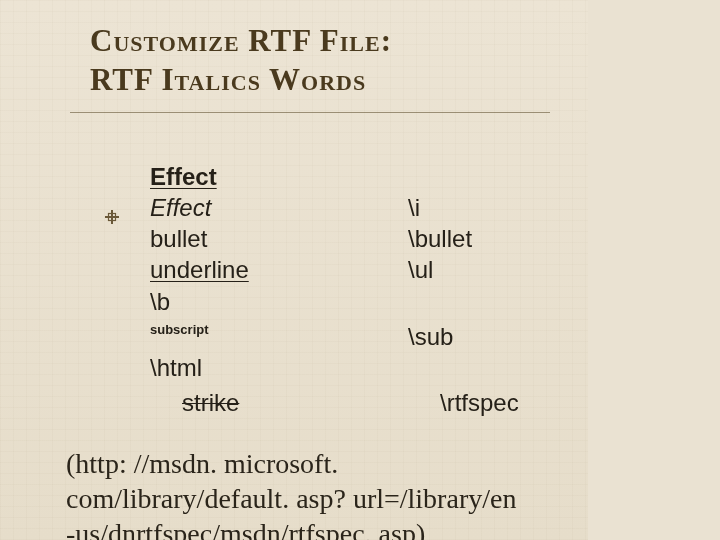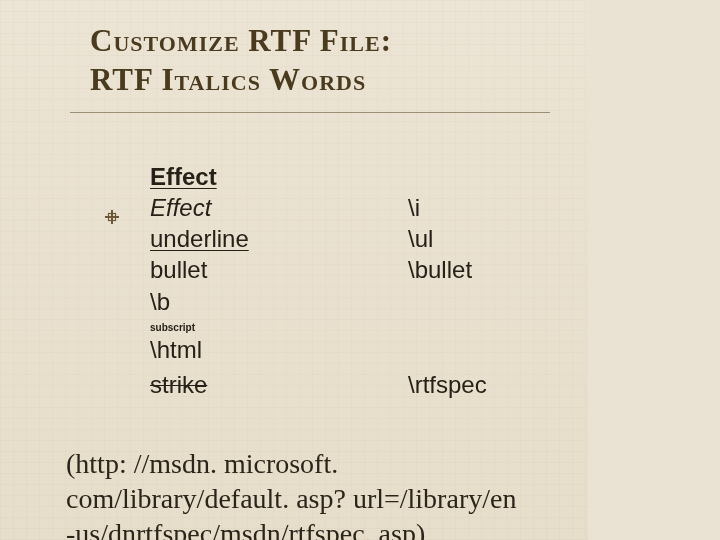--- a/index.html
+++ b/index.html
@@ -84,22 +84,22 @@
     text-underline-offset: 3px;
     text-decoration-thickness: 1px;
   }
   .cell {
     font-size: 24px;
     line-height: 1.3;
   }
   .italic { font-style: italic; }
   .uline  { text-decoration: underline; text-underline-offset: 3px; text-decoration-thickness: 1px; }
   .bold   { font-weight: 700; }
-  .small  { font-size: 10px; font-weight: 700; line-height: 1.35; }
-  .strike { text-decoration: line-through; text-decoration-thickness: 1px; }
+  .small  { font-size: 13px; font-weight: 700; line-height: 1.35; }
+  .strike { text-decoration: line-through; text-decoration-thickness: 1px; margin-left: 32px; }
   .gap-small { height: 4px; }
   .footnote {
     position: absolute;
     left: 66px;
     top: 446px;
     right: 50px;
     font-family: "Times New Roman", Times, serif;
     font-size: 28px;
     line-height: 1.25;
     color: #2a241a;
@@ -126,33 +126,34 @@
   <div class="content">
     <div class="row">
       <div class="col-effect hdr">Effect</div>
     </div>
 
     <div class="row">
       <div class="col-effect cell italic">Effect</div>
       <div class="col-cw cell">\i</div>
     </div>
     <div class="row">
+      <div class="col-effect cell">bullet</div>
+      <div class="col-cw cell">\bullet</div>
+    </div>
+    <div class="row">
       <div class="col-effect cell uline">underline</div>
       <div class="col-cw cell">\ul</div>
-    </div>
-    <div class="row">
-      <div class="col-effect cell">bullet</div>
-      <div class="col-cw cell">\bullet</div>
     </div>
     <div class="row">
       <div class="col-cw cell">\b</div>
     </div>
     <div class="gap-small"></div>
     <div class="row">
       <div class="col-effect cell small">subscript</div>
+      <div class="col-cw cell">\sub</div>
     </div>
     <div class="row">
       <div class="col-cw cell">\html</div>
     </div>
     <div class="gap-small"></div>
     <div class="row">
       <div class="col-effect cell strike">strike</div>
       <div class="col-cw cell">\rtfspec</div>
     </div>
   </div>

